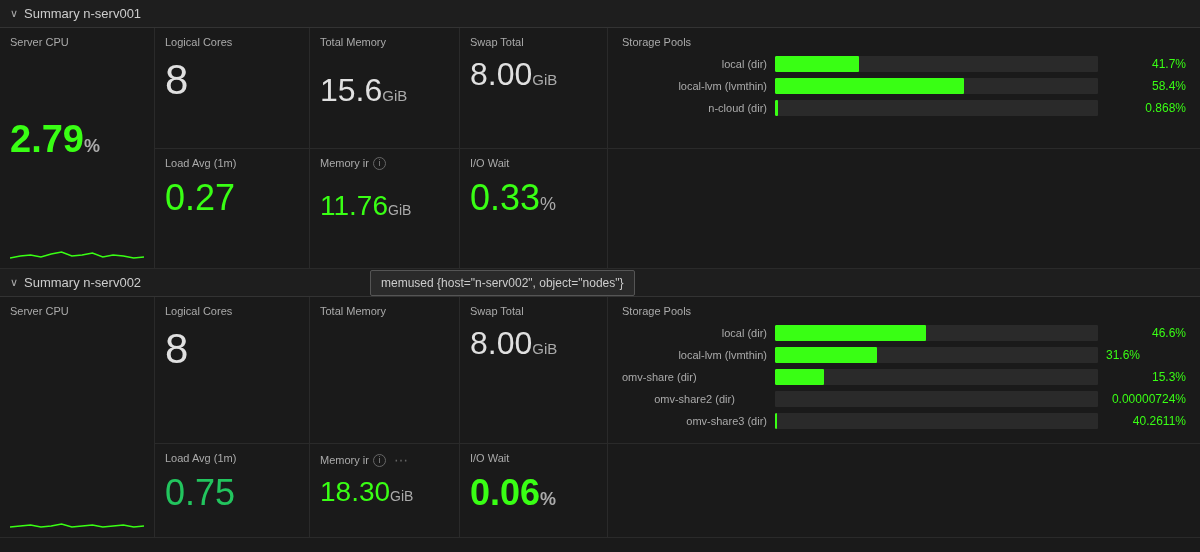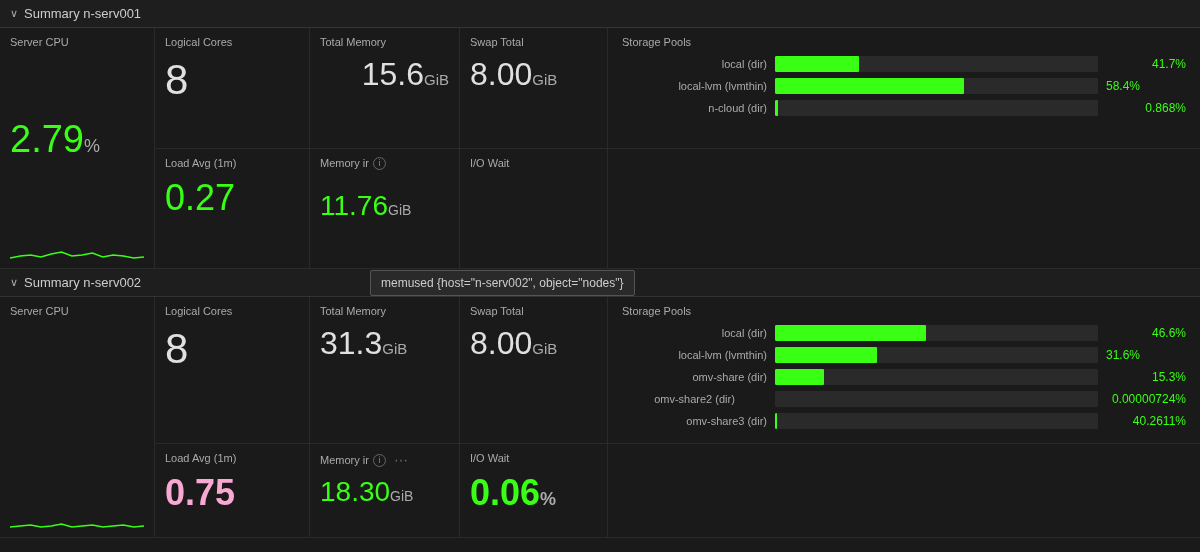--- a/index.html
+++ b/index.html
@@ -48,38 +48,38 @@
   <div class="server-section">
     <div class="section-header">
       <span class="chevron">∨</span>
       <span>Summary n-serv001</span>
     </div>
 
     <div style="display:flex; border-bottom:1px solid #2a2a2a;">
 
       <div style="width:155px; border-right:1px solid #2a2a2a; padding:8px 10px; display:flex; flex-direction:column; justify-content:space-between; min-height:240px;">
         <div style="font-size:11px; color:#aaa;">Server CPU</div>
-        <div style="font-size:38px; font-weight:400; color:#39ff14; ">
+        <div style="font-size:38px; font-weight:700; color:#39ff14; ">
           <span>2.79</span><span style="font-size:18px; color:#aaa;">%</span>
         </div>
         <svg class="sparkline" viewBox="0 0 130 30" preserveAspectRatio="none">
           <polyline points="0,28 10,26 20,25 30,27 40,24 50,22 60,26 70,25 80,23 90,27 100,25 110,26 120,28 130,27" fill="none" stroke="#39ff14" stroke-width="1.5"></polyline>
         </svg>
       </div>
 
       <div style="flex:1; display:flex; flex-direction:column;">
 
         <div style="display:flex; border-bottom:1px solid #2a2a2a; flex:1;">
           <div style="width:155px; border-right:1px solid #2a2a2a; padding:8px 10px;">
             <div style="font-size:11px; color:#aaa;">Logical Cores</div>
             <div style="font-size:42px; font-weight:300; color:#e0e0e0; margin-top:8px;">8</div>
           </div>
           <div style="width:150px; border-right:1px solid #2a2a2a; padding:8px 10px;">
             <div style="font-size:11px; color:#aaa;">Total Memory</div>
-            <div style="font-size:32px; font-weight:300; color:#e0e0e0; margin-top:8px;text-align:right;">
+            <div style="font-size:32px; font-weight:300; color:#e0e0e0; margin-top:24px;">
               <span>15.6</span><span style="font-size:15px; color:#aaa;">GiB</span>
             </div>
           </div>
           <div style="width:148px; border-right:1px solid #2a2a2a; padding:8px 10px;">
             <div style="font-size:11px; color:#aaa;">Swap Total</div>
             <div style="font-size:32px; font-weight:300; color:#e0e0e0; margin-top:8px;">
               <span>8.00</span><span style="font-size:15px; color:#aaa;">GiB</span>
             </div>
           </div>
 
@@ -91,21 +91,21 @@
                   <div style="flex: 1 1 0%; height: 16px; background: rgb(42, 42, 42); border-radius: 1px; overflow: hidden;">
                     <div style="height: 100%; background: rgb(57, 255, 20); border-radius: 1px; width: 26.1%;"></div>
                   </div>
                   <div style="font-size: 12px; color: rgb(57, 255, 20); min-width: 80px; text-align: right; white-space: nowrap;">41.7%</div>
                 </div>
                 <div style="display: flex; align-items: center; gap: 8px; margin-bottom: 6px;">
                   <div style="font-size: 11px; color: rgb(170, 170, 170); text-align: right; min-width: 145px; white-space: nowrap;">local-lvm (lvmthin)</div>
                   <div style="flex: 1 1 0%; height: 16px; background: rgb(42, 42, 42); border-radius: 1px; overflow: hidden;">
                     <div style="height: 100%; background: rgb(57, 255, 20); border-radius: 1px; width: 58.4%;"></div>
                   </div>
-                  <div style="font-size: 12px; color: rgb(57, 255, 20); min-width: 80px; text-align: left; white-space: nowrap;">58.4%</div>
+                  <div style="font-size: 12px; color: rgb(57, 255, 20); min-width: 80px; text-align: right; white-space: nowrap;">58.4%</div>
                 </div>
                 <div style="display: flex; align-items: center; gap: 8px; margin-bottom: 6px;">
                   <div style="font-size: 11px; color: rgb(170, 170, 170); text-align: right; min-width: 145px; white-space: nowrap;">n-cloud (dir)</div>
                   <div style="flex: 1 1 0%; height: 16px; background: rgb(42, 42, 42); border-radius: 1px; overflow: hidden;">
                     <div style="height: 100%; background: rgb(57, 255, 20); border-radius: 1px; width: 0.868%;"></div>
                   </div>
                   <div style="font-size: 12px; color: rgb(57, 255, 20); min-width: 80px; text-align: right; white-space: nowrap;">0.868%</div>
                 </div>
               </div>
           </div>
@@ -120,20 +120,23 @@
             <div style="font-size:11px; color:#aaa; display:flex; align-items:center; gap:4px;">
               <span>Memory ir</span>
               <span style="width:13px; height:13px; border:1px solid #666; border-radius:50%; display:inline-flex; align-items:center; justify-content:center; font-size:9px; color:#888;">i</span>
             </div>
             <div style="font-size:28px; font-weight:300; color:#39ff14; margin-top:20px;">
               <span>11.76</span><span style="font-size:14px; color:#aaa;">GiB</span>
             </div>
           </div>
           <div style="width:148px; border-right:1px solid #2a2a2a; padding:8px 10px;">
             <div style="font-size:11px; color:#aaa;">I/O Wait</div>
+            <div style="font-size:36px; font-weight:300; color:#39ff14; margin-top:8px;">
+              <span>0.33</span><span style="font-size:18px; color:#aaa;">%</span>
+            </div>
           </div>
         </div>
       </div>
     </div>
   </div>
 
   <div class="server-section" style="position:relative;">
     <div class="section-header" style="position:relative;">
       <span class="chevron">∨</span>
       <span>Summary n-serv002</span>
@@ -151,23 +154,20 @@
 
       <div style="flex:1; display:flex; flex-direction:column;">
 
         <div style="display:flex; border-bottom:1px solid #2a2a2a; flex:1;">
           <div style="width:155px; border-right:1px solid #2a2a2a; padding:8px 10px;">
             <div style="font-size:11px; color:#aaa;">Logical Cores</div>
             <div style="font-size:42px; font-weight:300; color:#e0e0e0; margin-top:8px;">8</div>
           </div>
           <div style="width:150px; border-right:1px solid #2a2a2a; padding:8px 10px;">
             <div style="font-size:11px; color:#aaa;">Total Memory</div>
-            <div style="font-size:32px; font-weight:300; color:#e0e0e0; margin-top:8px;">
-              <span>31.3</span><span style="font-size:15px; color:#aaa;">GiB</span>
-            </div>
           </div>
           <div style="width:148px; border-right:1px solid #2a2a2a; padding:8px 10px;">
             <div style="font-size:11px; color:#aaa;">Swap Total</div>
             <div style="font-size:32px; font-weight:300; color:#e0e0e0; margin-top:8px;">
               <span>8.00</span><span style="font-size:15px; color:#aaa;">GiB</span>
             </div>
           </div>
 
           <div style="flex:1; padding:8px 14px;">
             <div style="font-size:11px; color:#aaa; margin-bottom:8px;">Storage Pools</div>
@@ -180,21 +180,21 @@
                   <div style="font-size: 12px; color: rgb(57, 255, 20); min-width: 80px; text-align: right; white-space: nowrap;">46.6%</div>
                 </div>
                 <div style="display: flex; align-items: center; gap: 8px; margin-bottom: 6px;">
                   <div style="font-size: 11px; color: rgb(170, 170, 170); text-align: right; min-width: 145px; white-space: nowrap;">local-lvm (lvmthin)</div>
                   <div style="flex: 1 1 0%; height: 16px; background: rgb(42, 42, 42); border-radius: 1px; overflow: hidden;">
                     <div style="height: 100%; background: rgb(57, 255, 20); border-radius: 1px; width: 31.6%;"></div>
                   </div>
                   <div style="font-size: 12px; color: rgb(57, 255, 20); min-width: 80px; text-align: left; white-space: nowrap;">31.6%</div>
                 </div>
                 <div style="display: flex; align-items: center; gap: 8px; margin-bottom: 6px;">
-                  <div style="font-size: 11px; color: rgb(170, 170, 170); text-align: right; min-width: 145px; white-space: nowrap;">omv-share (dir)</div>
+                  <div style="font-size: 11px; color: rgb(170, 170, 170); text-align: left; min-width: 145px; white-space: nowrap;">omv-share (dir)</div>
                   <div style="flex: 1 1 0%; height: 16px; background: rgb(42, 42, 42); border-radius: 1px; overflow: hidden;">
                     <div style="height: 100%; background: rgb(57, 255, 20); border-radius: 1px; width: 15.3%;"></div>
                   </div>
                   <div style="font-size: 12px; color: rgb(57, 255, 20); min-width: 80px; text-align: right; white-space: nowrap;">15.3%</div>
                 </div>
                 <div style="display: flex; align-items: center; gap: 8px; margin-bottom: 6px;">
                   <div style="font-size: 11px; color: rgb(170, 170, 170); text-align: center; min-width: 145px; white-space: nowrap;">omv-share2 (dir)</div>
                   <div style="flex: 1 1 0%; height: 16px; background: rgb(42, 42, 42); border-radius: 1px; overflow: hidden;">
                     <div style="height: 100%; background: rgb(57, 255, 20); border-radius: 1px; width: 0.01%;"></div>
                   </div>
@@ -207,21 +207,21 @@
                   </div>
                   <div style="font-size: 12px; color: rgb(57, 255, 20); min-width: 80px; text-align: right; white-space: nowrap;">40.2611%</div>
                 </div>
               </div>
           </div>
         </div>
 
         <div style="display:flex; flex:1;">
           <div style="width:155px; border-right:1px solid #2a2a2a; padding:8px 10px;">
             <div style="font-size:11px; color:#aaa;">Load Avg (1m)</div>
-            <div style="font-size:36px; font-weight:700; color:#f9a8d4; margin-top:8px;">0.75</div>
+            <div style="font-size:36px; font-weight:400; color:#22c55e; margin-top:8px;">0.75</div>
           </div>
           <div style="width:150px; border-right:1px solid #2a2a2a; padding:8px 10px;">
             <div style="font-size:11px; color:#aaa; display:flex; align-items:center; gap:4px;">
               <span>Memory ir</span>
               <span style="width:13px; height:13px; border:1px solid #666; border-radius:50%; display:inline-flex; align-items:center; justify-content:center; font-size:9px; color:#888;">i</span>
               <span style="margin-left:4px; color:#666; font-size:14px; cursor:pointer;">⋯</span>
             </div>
             <div style="font-size:28px; font-weight:300; color:#39ff14; margin-top:8px;">
               <span>18.30</span><span style="font-size:14px; color:#aaa;">GiB</span>
             </div>

